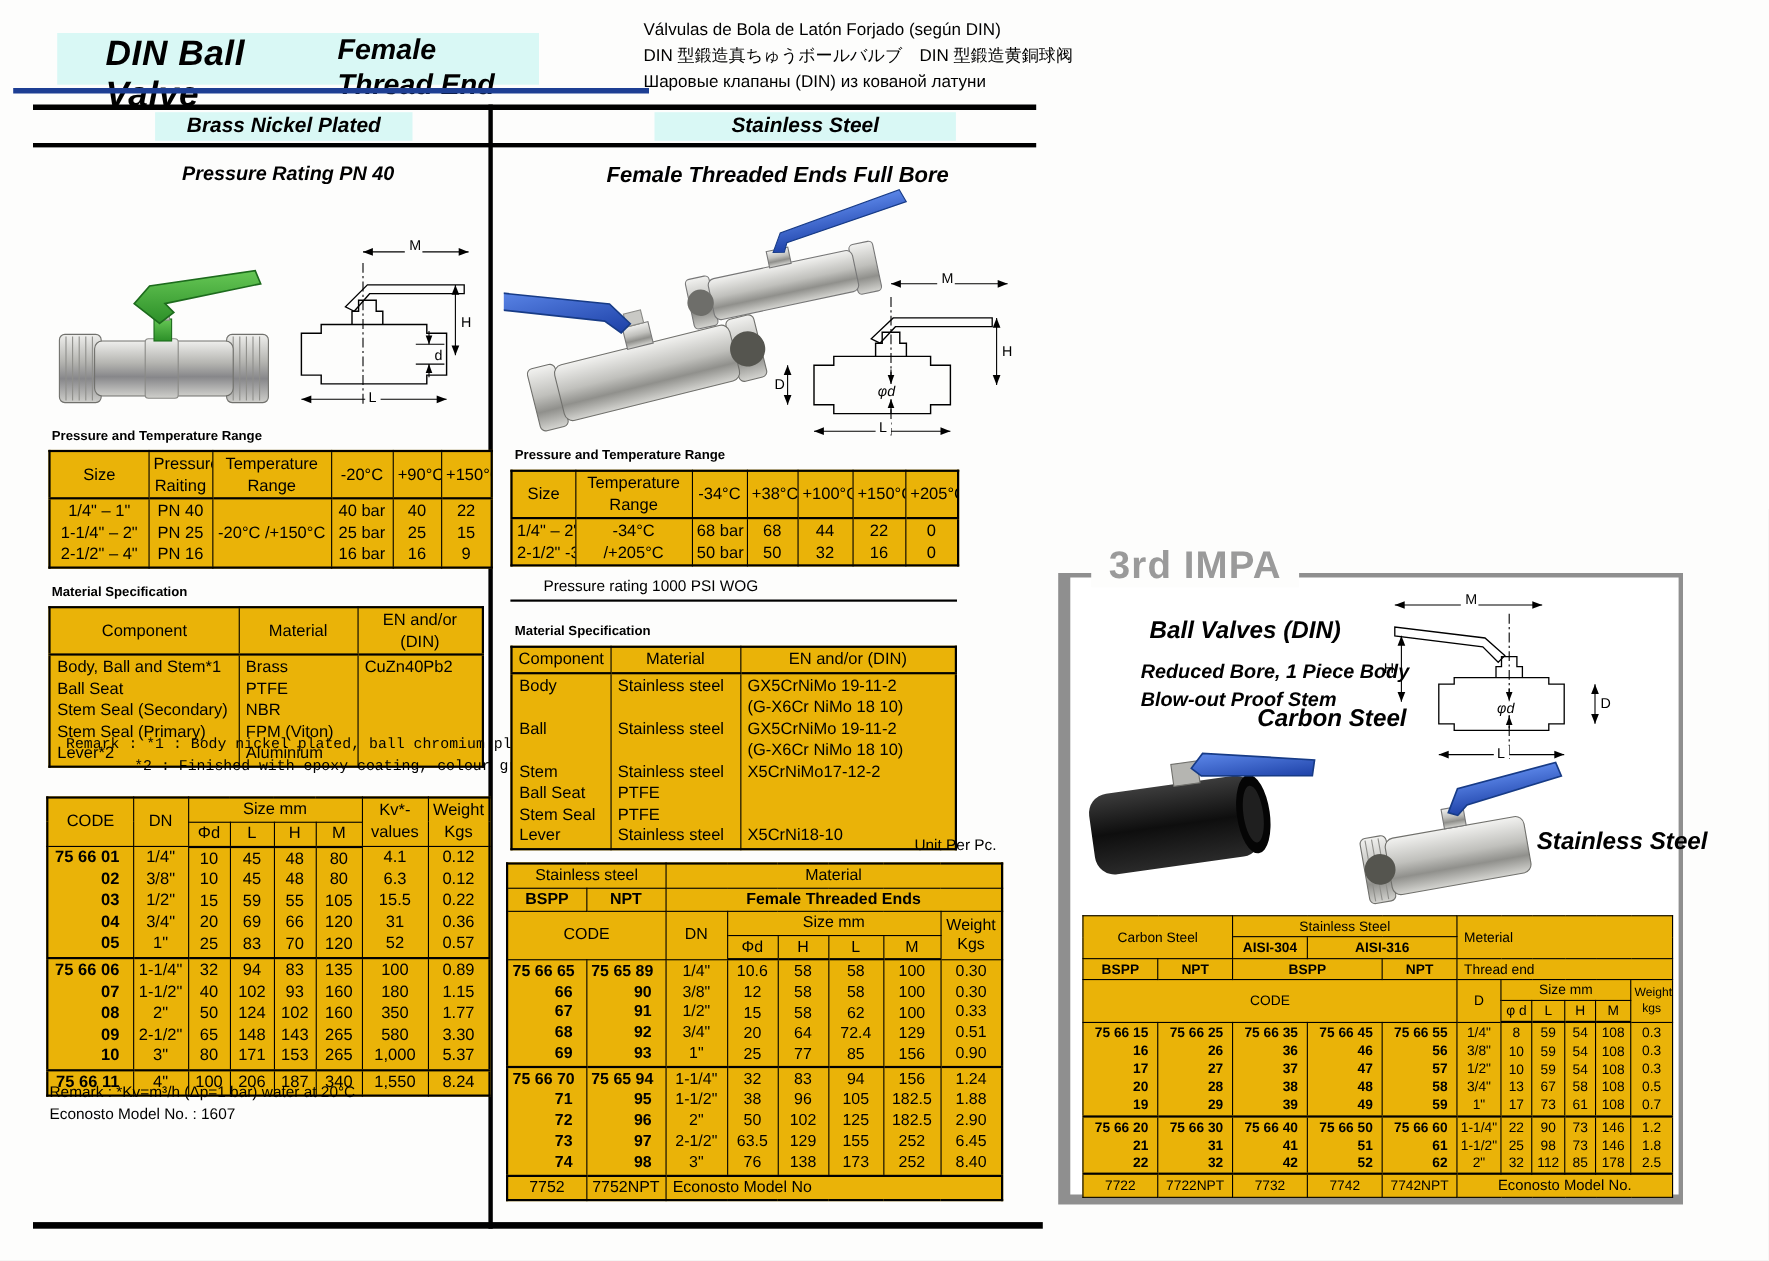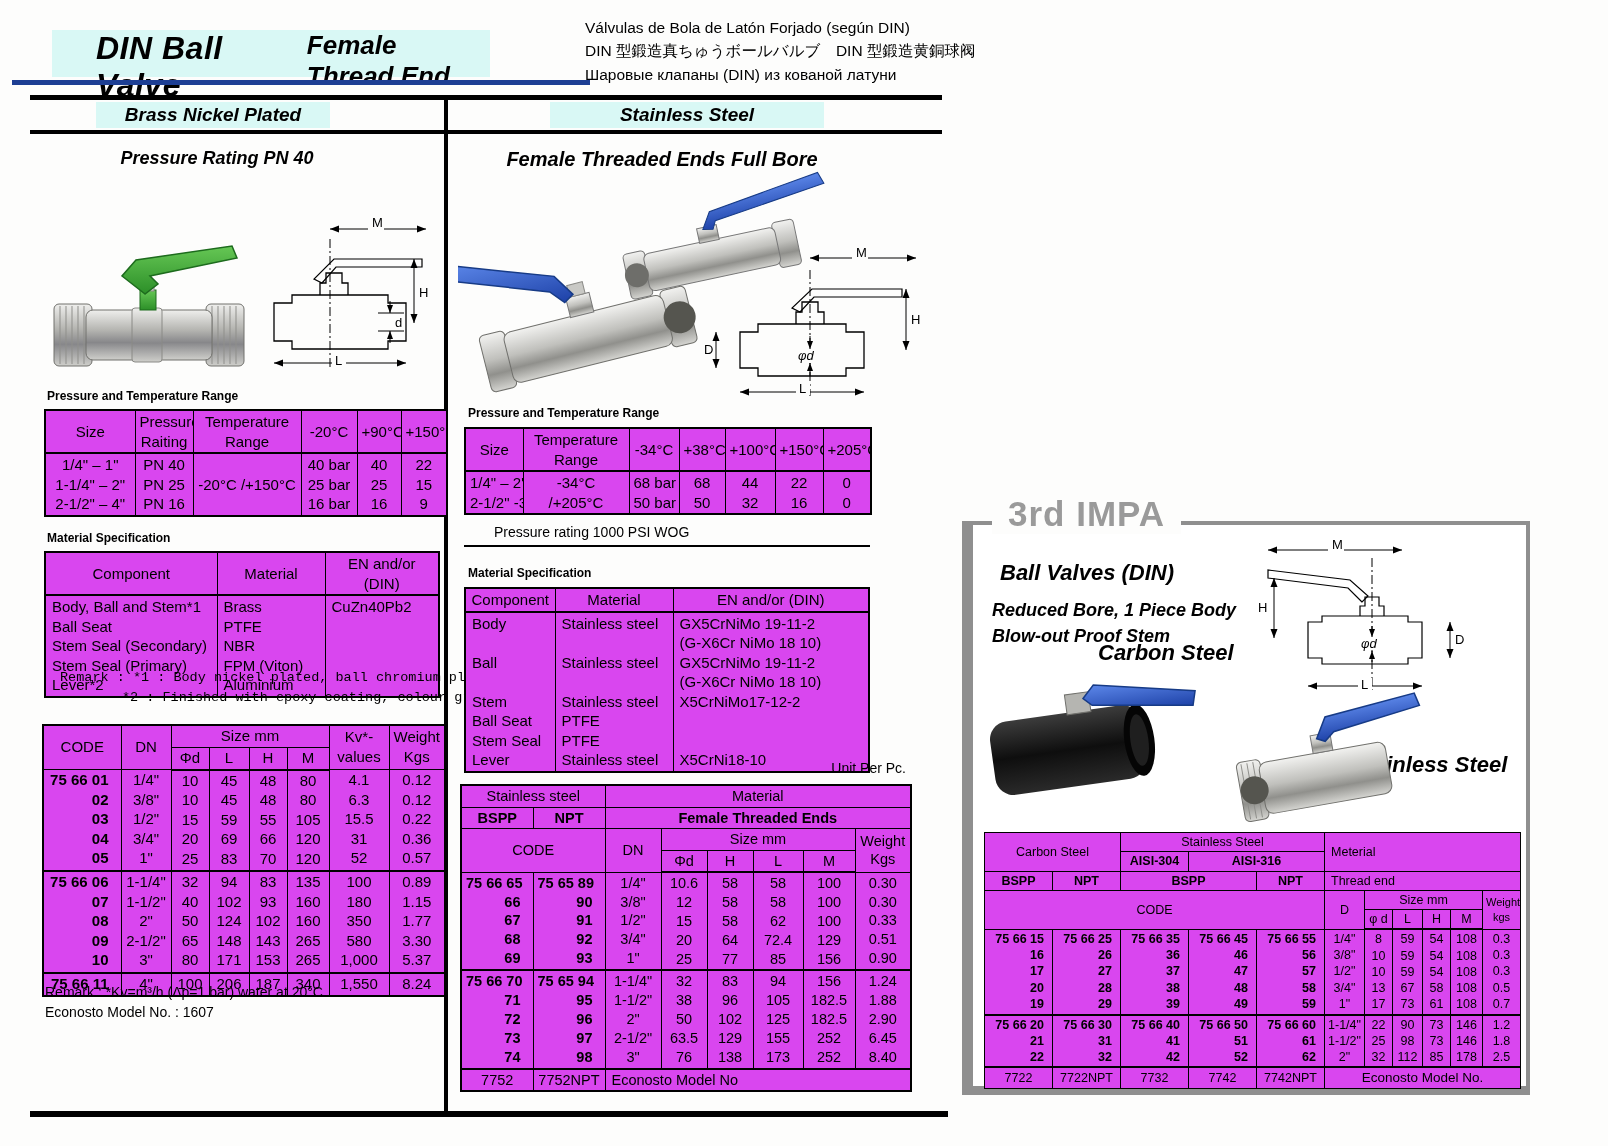--- a/index.html
+++ b/index.html
@@ -1,35 +1,35 @@
 <!DOCTYPE html>
 <html><head>
 <meta charset="utf-8">
 <style>
   * { box-sizing: border-box; }
   body { margin: 0; background: #e8e8e8; }
   .page { position: relative; width: 1608px; height: 1146px; background: #fdfdfc;
           font-family: "Liberation Sans", sans-serif; color: #000; overflow: hidden; }
   .abs { position: absolute; }
   .band { background: #d9f8f5; }
-  .bi { font-style: italic; font-weight: bold; }
+  .bi { font-style: italic; font-weight: bold; margin-left: 45px; }
   .rule { background: #000; }
 
   .title-band { left: 36px; top: 30px; width: 438px; height: 47px; display: flex; align-items: flex-start; margin-left: 16px; }
   .title-text { font-size: 32px; margin-left: 44px; letter-spacing: .5px; }
   .subtitle-text { font-size: 26px; margin-left: 42px; }
   .title-rule { left: 12px; top: 80px; width: 578px; height: 5px; background: #1d3e93; }
   .translations { left: 585px; top: 16px; width: 410px; font-size: 15.5px; line-height: 1.5; }
 
   .sec-band { height: 26px; display: flex; align-items: center; justify-content: center; font-size: 19px; }
 
   .heading { font-weight: bold; font-size: 12px; text-align: right; }
   .subhead { font-size: 18px; line-height: 1.35; text-align: center; }
 
-  .t { border-collapse: collapse; position: absolute; table-layout: fixed; background: #d946ef;
+  .t { border-collapse: collapse; position: absolute; table-layout: fixed; background: #eab308;
        border: 2px solid #000; }
   .t th, .t td { border: 1.5px solid #000; padding: 1px 4px; font-size: 15px; line-height: 1.3;
                  text-align: center; overflow: hidden; }
   .t thead th { font-weight: bold; }
   .t thead tr:last-child th { border-bottom-width: 2px; }
   .t tr.gsep > td { border-top-width: 2.5px; }
   .vt { vertical-align: top; }
   .lft { text-align: left !important; padding-left: 6px !important; }
   .rgt { text-align: right !important; padding-right: 12px !important; }
   .bold { font-weight: bold; }

